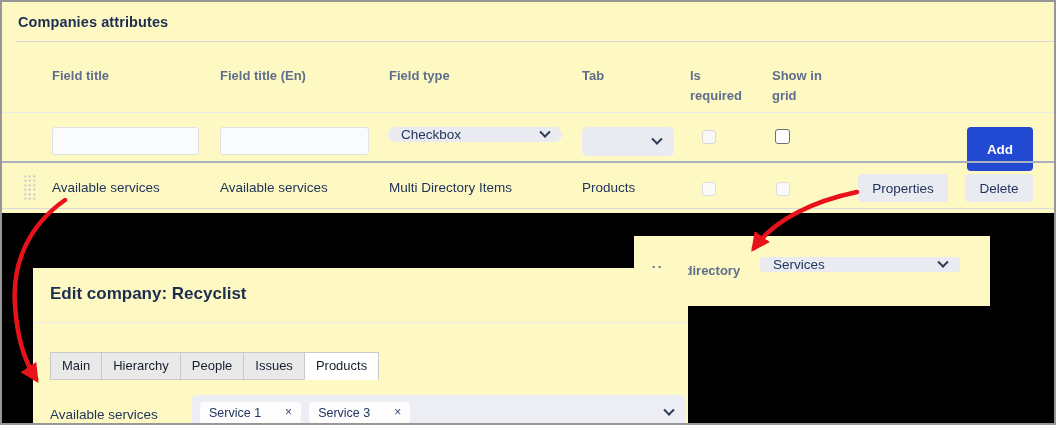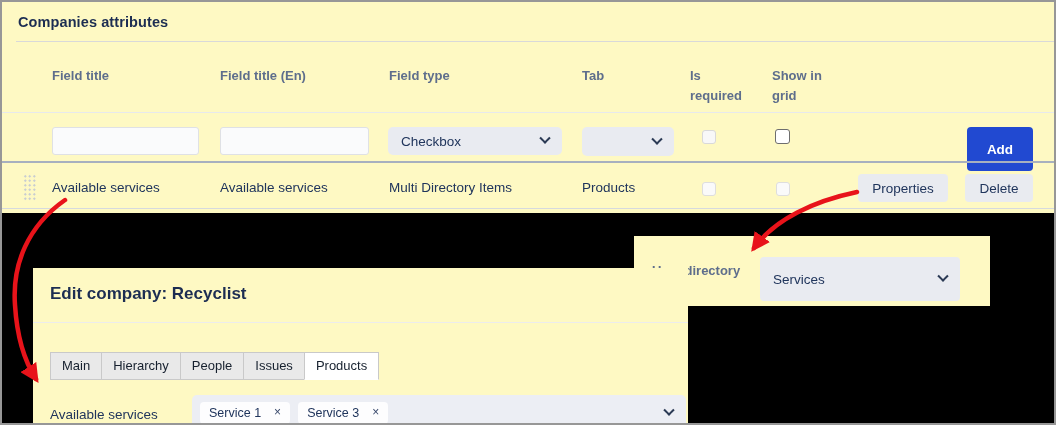--- a/index.html
+++ b/index.html
@@ -36,21 +36,21 @@
     font-family: "Liberation Sans", sans-serif; font-size: 13px; color: #20355c; padding: 0 8px;
   }
   .ti-1 { left: 50px; width: 147px; }
   .ti-2 { left: 218px; width: 149px; }
 
   .select {
     position: absolute; display: flex; align-items: center; justify-content: space-between;
     background: #e9ebf1; border-radius: 5px; padding: 0 13px;
     font-size: 13.5px; color: #20355c; cursor: default;
   }
-  .sel-type { left: 386px; top: 125px; width: 174px; height: 28px; }
+  .sel-type { left: 386px; top: 125px; width: 174px; height: 15px; border-radius: 8px; }
   .sel-tab  { left: 580px; top: 125px; width: 92px;  height: 29px; }
   .chevron {
     width: 8px; height: 8px; flex: 0 0 auto;
     border-right: 2px solid #2b3a55; border-bottom: 2px solid #2b3a55;
     transform: rotate(45deg) translate(-2px,-2px);
   }
   .checkbox { position: absolute; border-radius: 3px; }
   .cb-req-new  { left: 700px; top: 128px; width: 14px; height: 14px; background: #f8f8f8; border: 1.5px solid #d9d9d9; }
   .cb-grid-new { left: 773px; top: 127px; width: 15px; height: 15px; background: #fff;    border: 1.5px solid #6e6e6e; }
   .cb-req-row  { left: 700px; top: 180px; width: 14px; height: 14px; background: #fafafa; border: 1.5px solid #dedede; }
@@ -77,21 +77,21 @@
   }
   .cell { position: absolute; top: 178px; font-size: 13.5px; color: #20355c; }
   .c-1 { left: 50px; } .c-2 { left: 218px; } .c-3 { left: 387px; } .c-4 { left: 580px; }
 
   
   .user-panel { left: 632px; top: 234px; width: 356px; height: 70px; }
   .ud-label {
     position: absolute; left: 18px; top: 27px;
     font-size: 13px; font-weight: 600; color: #5e6e8c;
   }
-  .ud-select { left: 126px; top: 21px; width: 200px; height: 44px; border-radius: 4px; }
+  .ud-select { left: 126px; top: 21px; width: 200px; height: 15px; border-radius: 4px; }
 
   
   .edit-panel { left: 31px; top: 266px; width: 655px; height: 222px; }
   .ec-title {
     position: absolute; left: 17px; top: 16px;
     font-size: 17px; font-weight: bold; color: #1c2d52;
   }
   .ec-rule-title { left: 0; right: 0; top: 54px; background: #ececec; }
   .ec-rule-bottom{ left: 0; right: 0; top: 170px; background: #ccd4e0; }
   .tabs { position: absolute; left: 17px; top: 84px; display: flex; }
@@ -102,21 +102,21 @@
   }
   .tab.active { background: #fff; border-bottom-color: #fff; position: relative; z-index: 1; }
   .ec-field-label { position: absolute; left: 17px; top: 139px; font-size: 13.5px; color: #20355c; }
   .multiselect {
     position: absolute; left: 159px; top: 127px; width: 494px; height: 35px;
     background: #eceef4; border-radius: 5px;
     display: flex; align-items: center; padding: 0 13px 0 8px; cursor: default;
   }
   .chips { display: flex; gap: 8px; flex: 1; }
   .chip {
-    display: flex; align-items: flex-start; gap: 13px;
+    display: flex; align-items: flex-start; gap: 24px;
     background: #fdfdfe; border-radius: 4px; padding: 4px 9px;
     font-size: 12.5px; color: #20355c;
   }
   .chip .x { font-size: 12px; color: #39496b; cursor: pointer; line-height: 1; }
 
   
   .arrows { position: absolute; left: 0; top: 0; width: 1056px; height: 425px; pointer-events: none; }
 </style>
 </head>
 <body>

